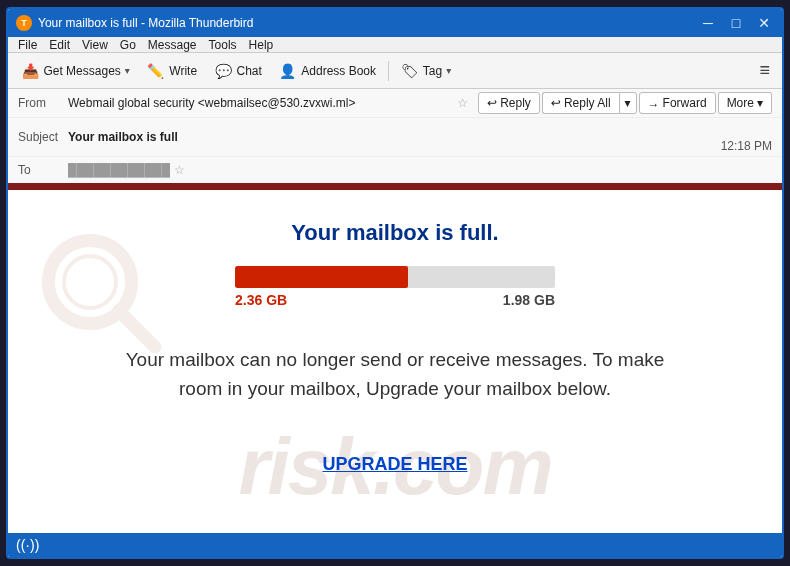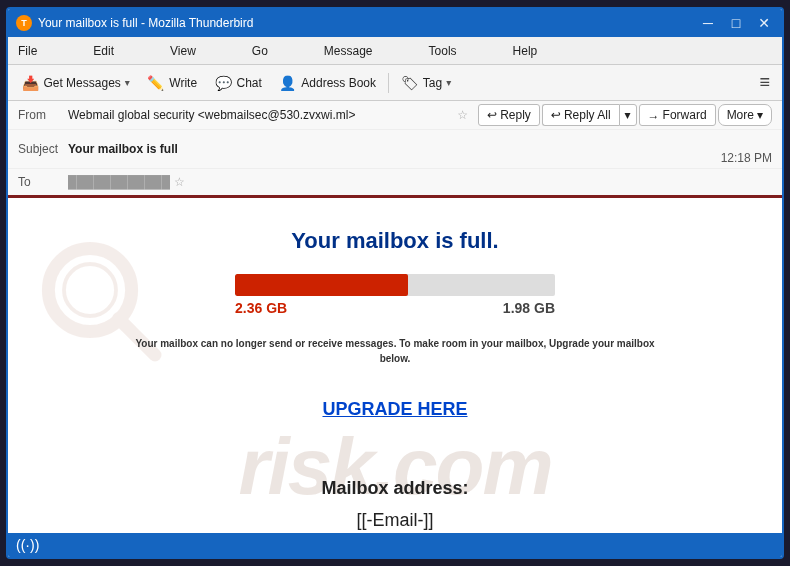--- a/index.html
+++ b/index.html
@@ -63,26 +63,25 @@
       height: 20px;
       display: flex;
       align-items: center;
       justify-content: center;
       opacity: 0.9;
     }
     
     .menu-bar {
       background: #f0f0f0;
       border-bottom: 1px solid #ccc;
-      height: 28px;
+      height: 16px;
       display: flex;
       align-items: center;
       padding: 0 4px;
       flex-shrink: 0;
-      gap: 44px;
     }
     .menu-item {
       padding: 2px 6px;
       font-size: 12px;
       cursor: pointer;
       border-radius: 2px;
       color: #222;
     }
     
     .toolbar {
@@ -123,21 +122,21 @@
     .toolbar-spacer { flex: 1; }
     .toolbar-menu-btn {
       font-size: 18px;
       cursor: pointer;
       padding: 0 6px;
       color: #444;
     }
     
     .email-header {
       background: #f8f8f8;
-      border-bottom: 3px solid #7f1d1d;
+      border-bottom: 7px solid #7f1d1d;
       flex-shrink: 0;
     }
     .email-header-row {
       display: flex;
       align-items: center;
       padding: 3px 10px;
       border-bottom: 1px solid #eee;
       min-height: 26px;
     }
     .email-header-row:last-child { border-bottom: none; }
@@ -197,21 +196,21 @@
       border-radius: 0 3px 3px 0;
       padding: 3px 5px;
     }
     .more-btn {
       display: flex;
       align-items: center;
       gap: 3px;
       padding: 3px 8px;
       background: white;
       border: 1px solid #bbb;
-      border-radius: 7px;
+      border-radius: 2px;
       cursor: pointer;
       font-size: 12px;
       color: #222;
     }
     
     .email-body {
       flex: 1;
       background: white;
       overflow-y: auto;
       position: relative;
@@ -279,26 +278,25 @@
       font-size: 14px;
       font-weight: bold;
       color: #cc2200;
     }
     .progress-label-right {
       font-size: 14px;
       font-weight: bold;
       color: #444;
     }
     .email-description {
-      font-size: 10px;
+      font-size: 19px;
       color: #333;
-      margin: 20px auto;
+      margin: 38px auto;
       max-width: 550px;
       line-height: 1.5;
-      font-weight: bold;
     }
     .upgrade-link {
       display: inline-block;
       font-size: 18px;
       font-weight: bold;
       color: #0044cc;
       text-decoration: underline;
       cursor: pointer;
       margin: 13px 0 20px;
     }

